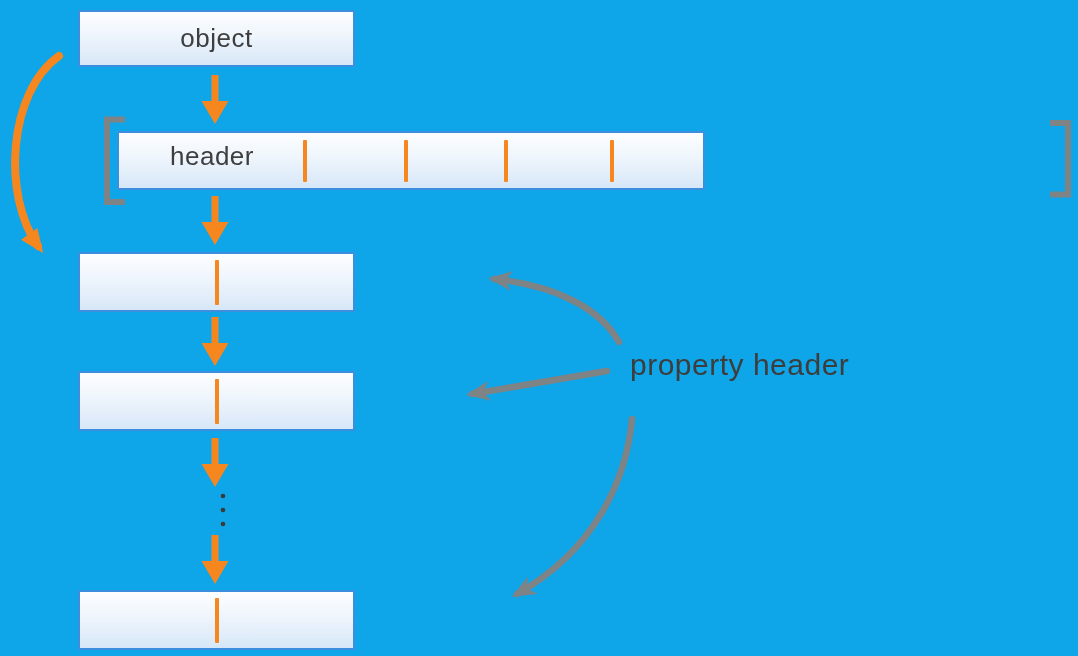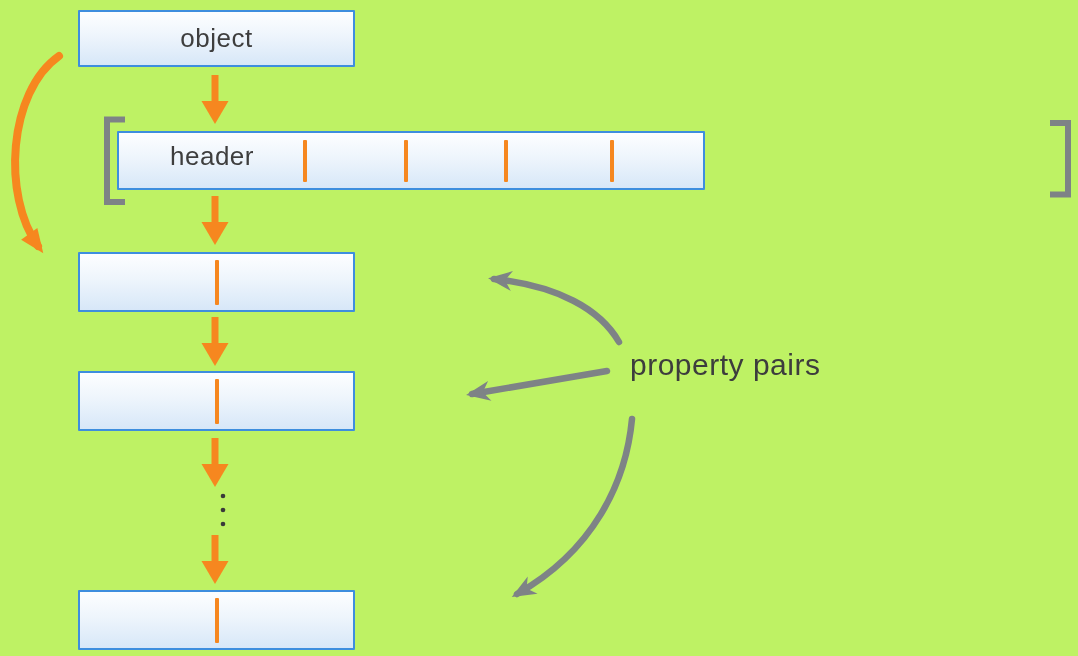--- a/index.html
+++ b/index.html
@@ -1,20 +1,20 @@
 <!DOCTYPE html>
 <html><head>
 <meta charset="utf-8">
 <title>Object property hashmap diagram</title>
 <style>
   html,body { margin:0; padding:0; background:#ffffff; }
   .canvas {
     position:relative;
     width:1078px; height:656px;
-    background:#bef264;
+    background:#0ea5e9;
     font-family:"Liberation Sans", sans-serif;
     overflow:hidden;
   }
   svg.layer { position:absolute; left:0; top:0; }
 
   
   .box {
     position:absolute;
     box-sizing:border-box;
     border:2.5px solid #3e8ede;
@@ -108,15 +108,15 @@
   <div class="box pair-box pair-1">
     <i class="divider center"></i>
   </div>
   <div class="box pair-box pair-2">
     <i class="divider center"></i>
   </div>
   <div class="box pair-box pair-3">
     <i class="divider center"></i>
   </div>
 
-  <div class="annotation pairs-annotation">property pairs</div>
+  <div class="annotation pairs-annotation">property header</div>
 
 </div>
 
 </body></html>

